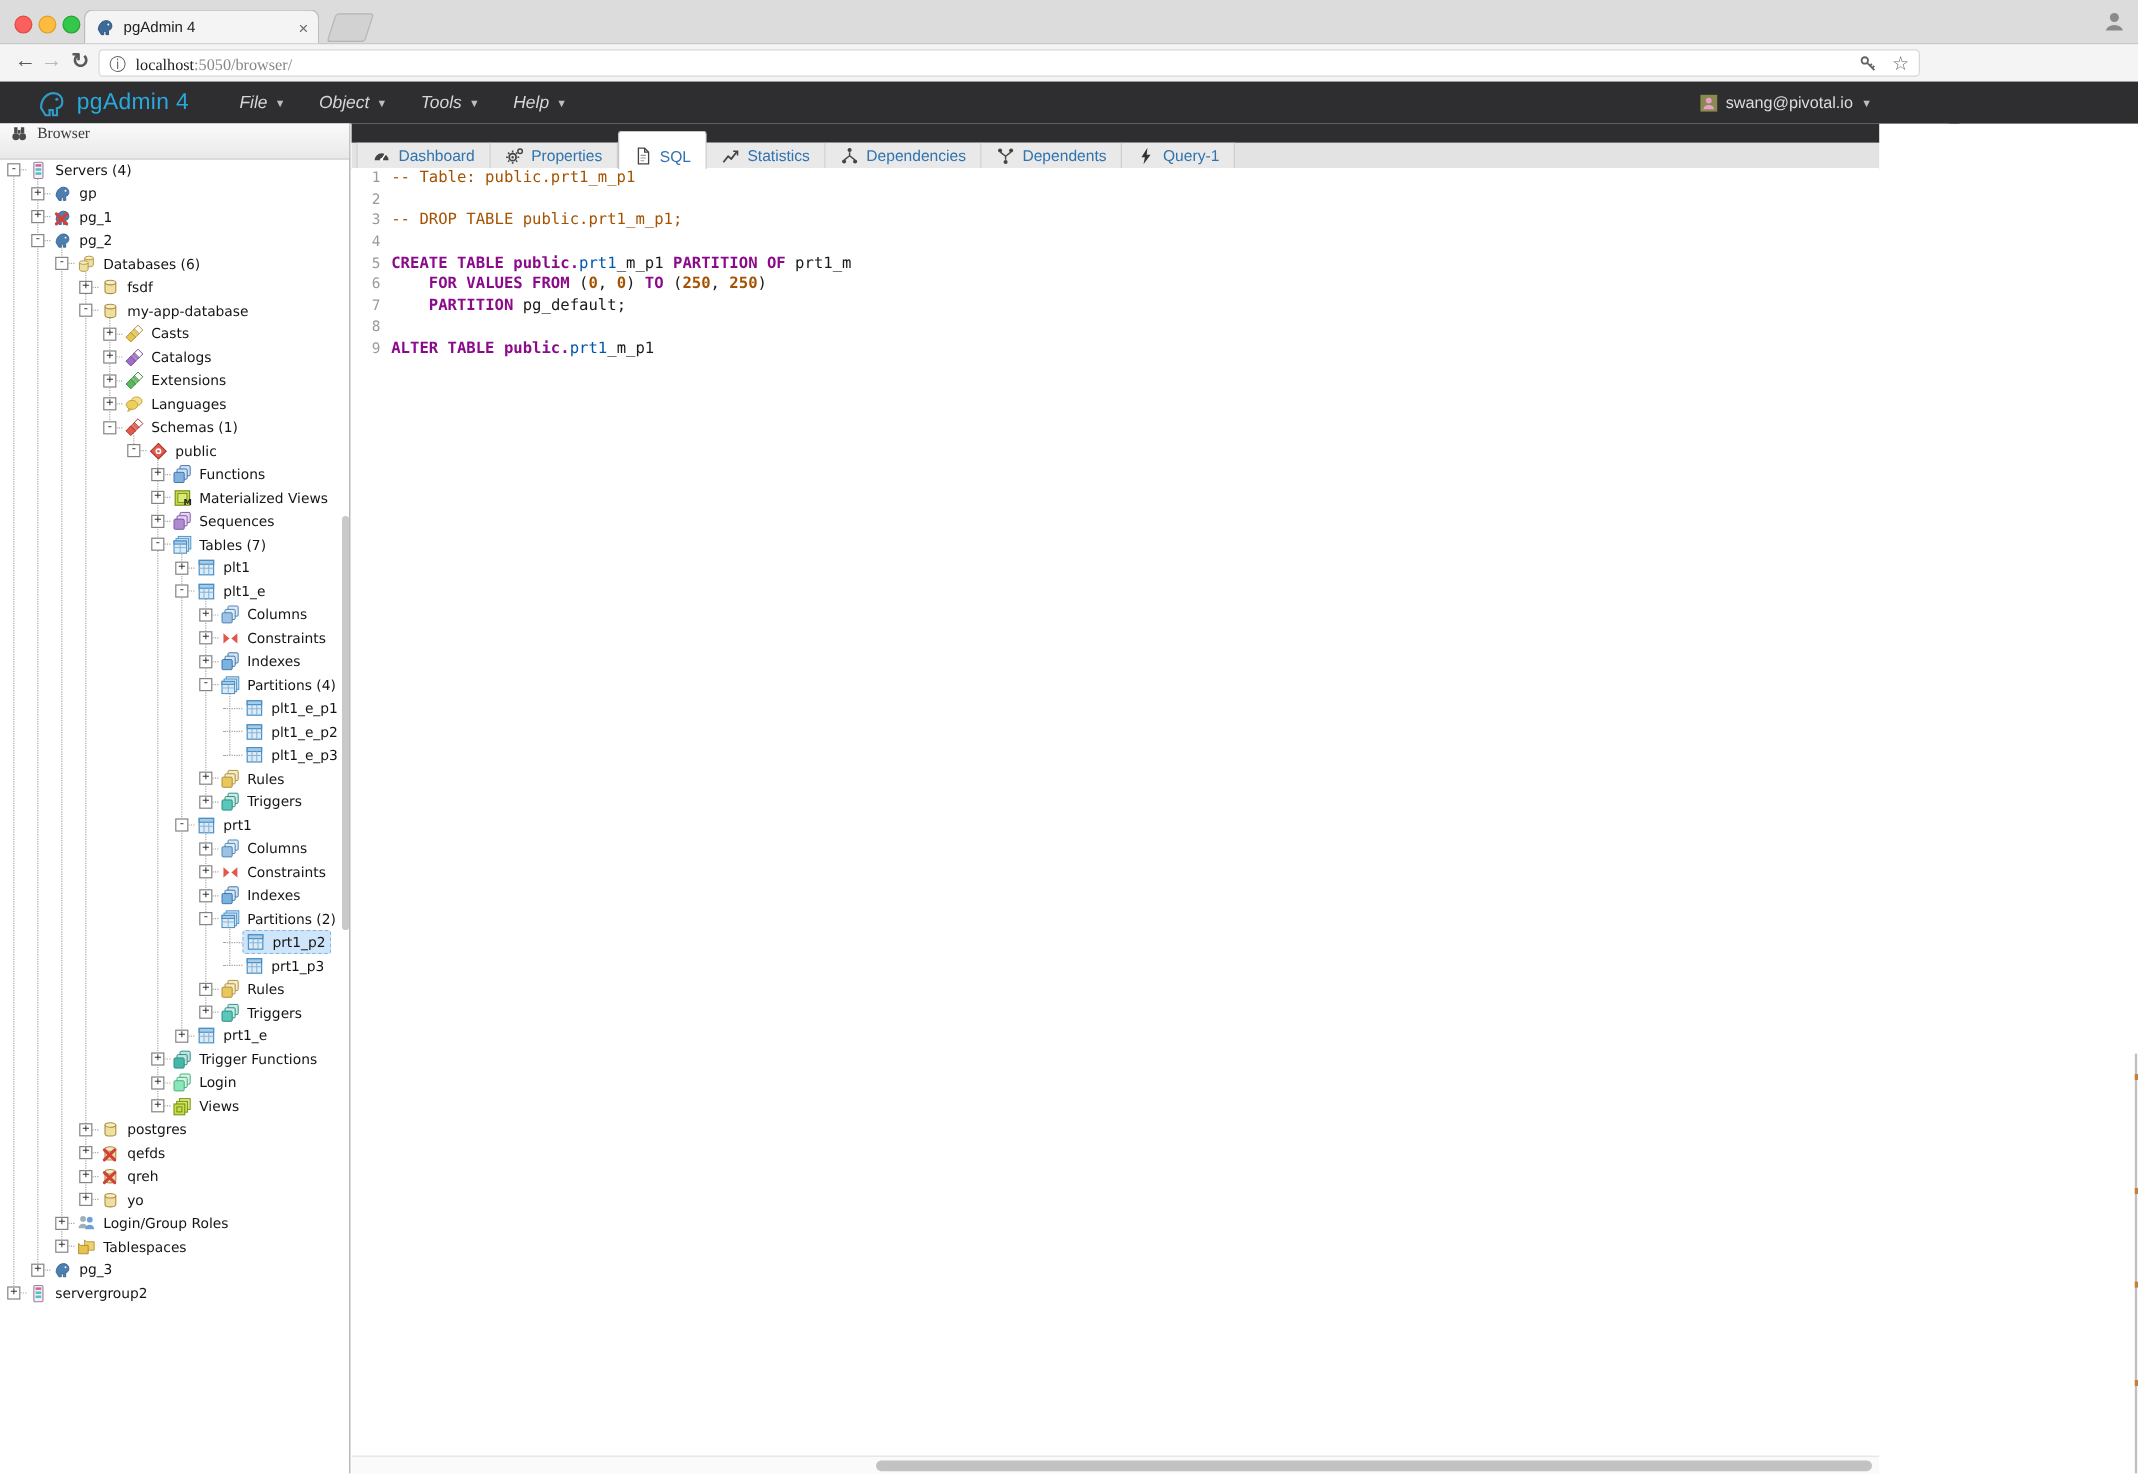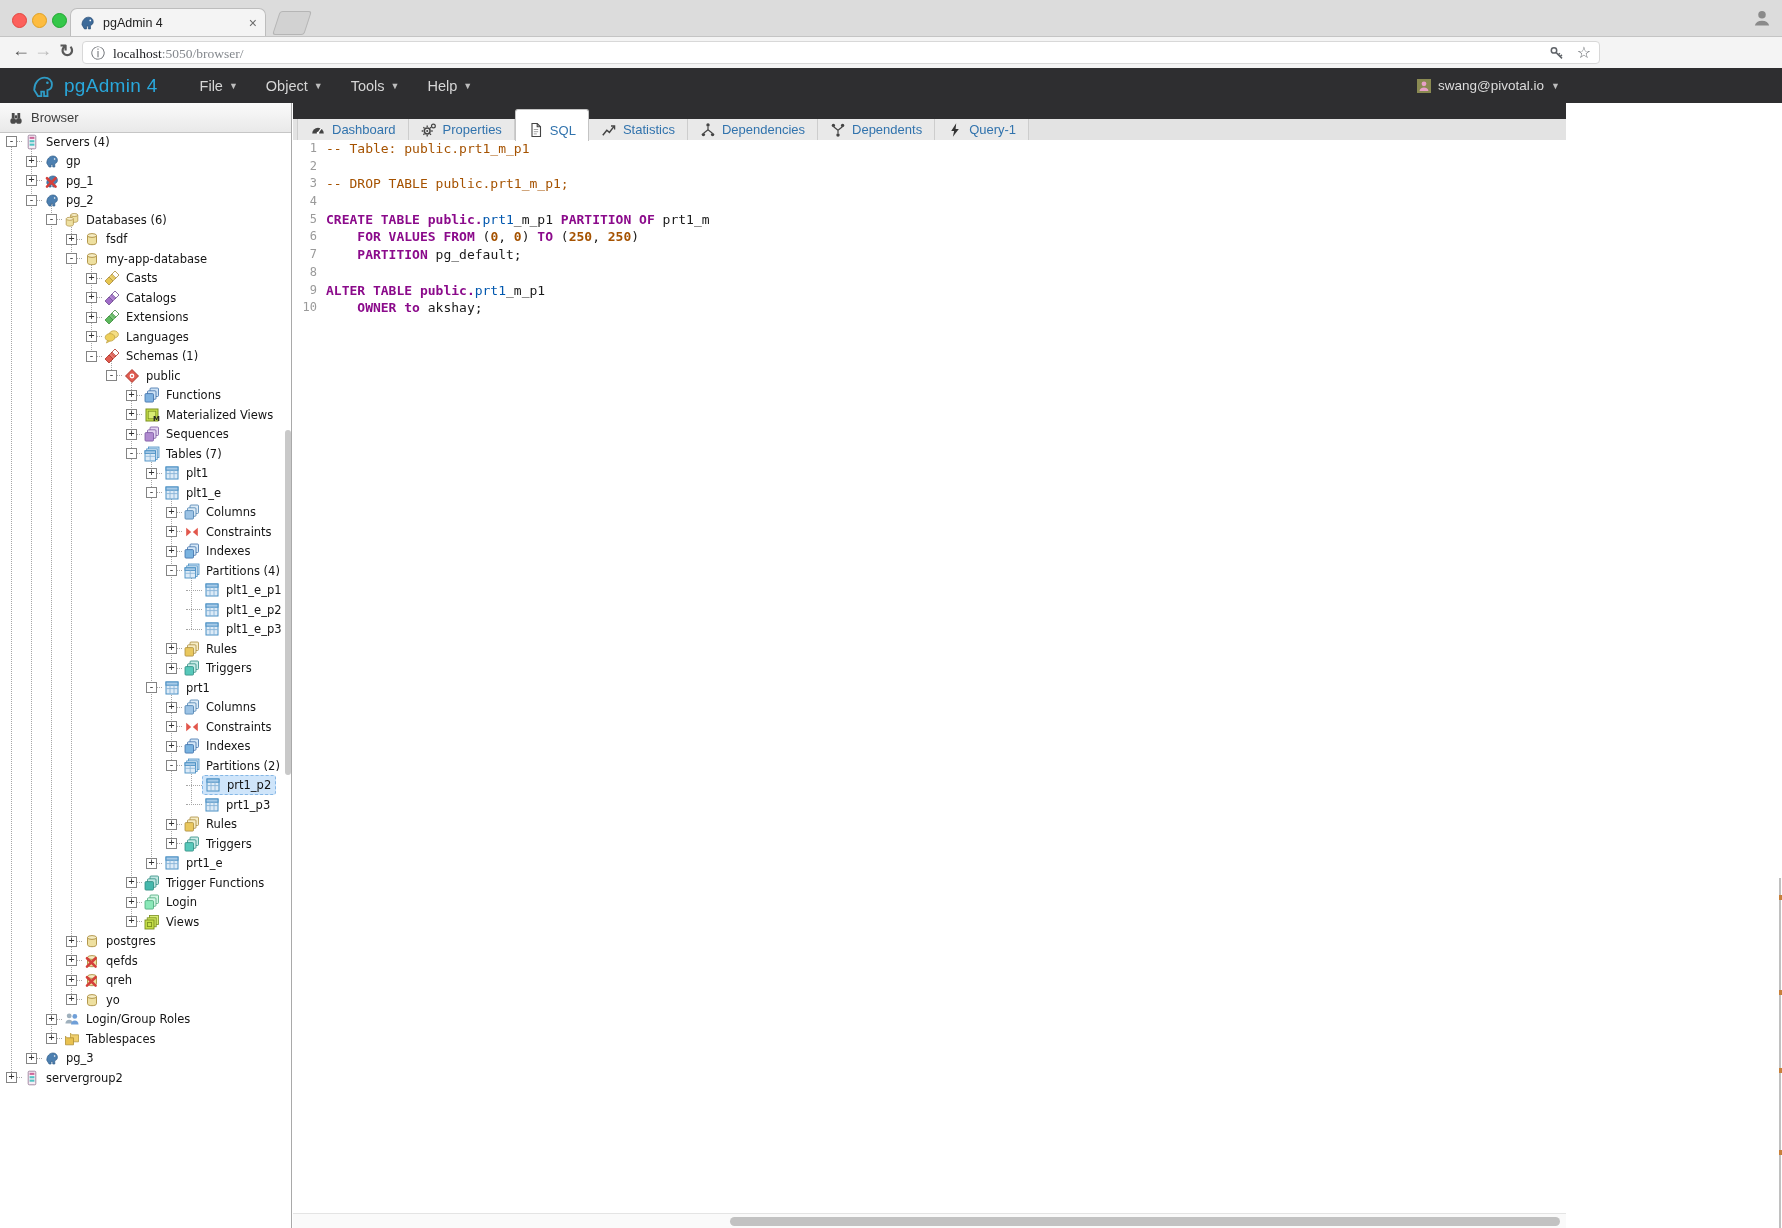--- a/index.html
+++ b/index.html
@@ -32,29 +32,29 @@
   .ext-yellow{background:#f5c331;border-radius:4px;color:#fff;font-weight:bold;font-size:10px;text-align:center;line-height:19px;letter-spacing:1px;}
   .ext-badge{position:absolute;right:-4px;bottom:-3px;background:#5a5a5a;color:#fff;font-size:9px;line-height:11px;width:11px;border-radius:2px;text-align:center;font-weight:bold;}
   .ext-m{background:#00bfa5;border-radius:50%;color:#fff;font-size:13px;font-weight:bold;text-align:center;line-height:21px;}
   .menu-dots{position:absolute;left:1756px;top:41px;font-size:16px;color:#5a5a5a;font-weight:bold;}
 
   
   .appheader{position:absolute;left:0;top:68px;width:1782px;height:35px;background:#2e2e30;display:flex;align-items:center;}
   .brandlogo{margin-left:30px;width:26px;height:26px;flex:0 0 26px;}
   .brand{color:#29a8dc;font-size:19px;margin-left:8px;letter-spacing:.3px;}
   .mainmenu{display:flex;margin-left:28px;}
-  .menuitem{color:#d6d6d6;font-size:14.5px;margin:7px 14px;cursor:default;display:flex;align-items:center;}
+  .menuitem{color:#d6d6d6;font-size:14.5px;margin:7px 14px;cursor:default;display:flex;align-items:center;font-style:italic;}
   .menuitem .car{font-size:9px;margin-left:6px;color:#bdbdbd;}
   .userbox{position:absolute;right:222px;display:flex;align-items:center;color:#dcdcdc;font-size:13.5px;}
   .userbox .uic{width:16px;height:16px;margin-right:6px;}
   .userbox .car{font-size:9px;margin-left:7px;color:#bdbdbd;}
 
   
   .sidebar{position:absolute;left:0;top:103px;width:292px;bottom:0;background:#fff;border-right:1px solid #a9a9a9;box-sizing:border-box;}
-  .sb-head{position:absolute;left:0;top:0;right:0;height:29px;background:linear-gradient(#fafafa,#e9e9e9);border-bottom:1px solid #c6c6c6;display:flex;align-items:center;}
+  .sb-head{position:absolute;left:0;top:0;right:0;height:29px;background:linear-gradient(#fafafa,#e9e9e9);border-bottom:1px solid #c6c6c6;display:flex;font-family:Liberation Serif, serif;}
   .sb-head .bic{width:16px;height:16px;margin:0 7px 0 8px;}
   .sb-head .sb-title{font-size:13px;color:#3c3c3c;}
   .tree{position:absolute;left:0;top:29px;right:1px;height:956px;overflow:hidden;font-family:"DejaVu Sans",sans-serif;font-size:11.5px;color:#141414;}
   .guide{position:absolute;width:0;border-left:1px dotted #a6a6a6;}
   .trow{position:absolute;left:0;right:0;height:19.5px;display:flex;align-items:center;box-sizing:border-box;cursor:default;}
   .exp{width:11px;height:11px;box-sizing:border-box;border:1px solid #848484;background:#fff;flex:0 0 11px;
        font:10px/8px "DejaVu Sans Mono",monospace;text-align:center;color:#333;position:relative;z-index:2;}
   .mleader{height:0;border-top:1px dotted #a6a6a6;width:5px;margin-right:2px;}
   .leafleader{height:0;border-top:1px dotted #a6a6a6;width:16px;margin-right:2px;}
   .icn{width:17px;height:16px;flex:0 0 17px;}
@@ -920,24 +920,20 @@
       <span class="codetxt"><span class="tk-p">    </span><span class="tk-k">PARTITION</span><span class="tk-p"> pg_default;</span></span>
     </div>
     <div class="cm-line">
       <span class="ln">8</span>
       <span class="codetxt"></span>
     </div>
     <div class="cm-line">
       <span class="ln">9</span>
       <span class="codetxt"><span class="tk-k">ALTER TABLE</span><span class="tk-p"> </span><span class="tk-k">public.</span><span class="tk-v">prt1</span><span class="tk-p">_m_p1</span></span>
     </div>
-    <div class="cm-line">
-      <span class="ln">10</span>
-      <span class="codetxt"><span class="tk-p">    </span><span class="tk-k">OWNER to</span><span class="tk-p"> akshay;</span></span>
-    </div>
   </div>
 <div class="hscroll-track">
   <div class="hscroll-thumb"></div>
 </div>
 <div class="right-edge"></div>
 <span class="re-tick" style="top:895px;"></span>
 <span class="re-tick" style="top:990px;"></span>
 <span class="re-tick" style="top:1068px;"></span>
 <span class="re-tick" style="top:1150px;"></span>
 

